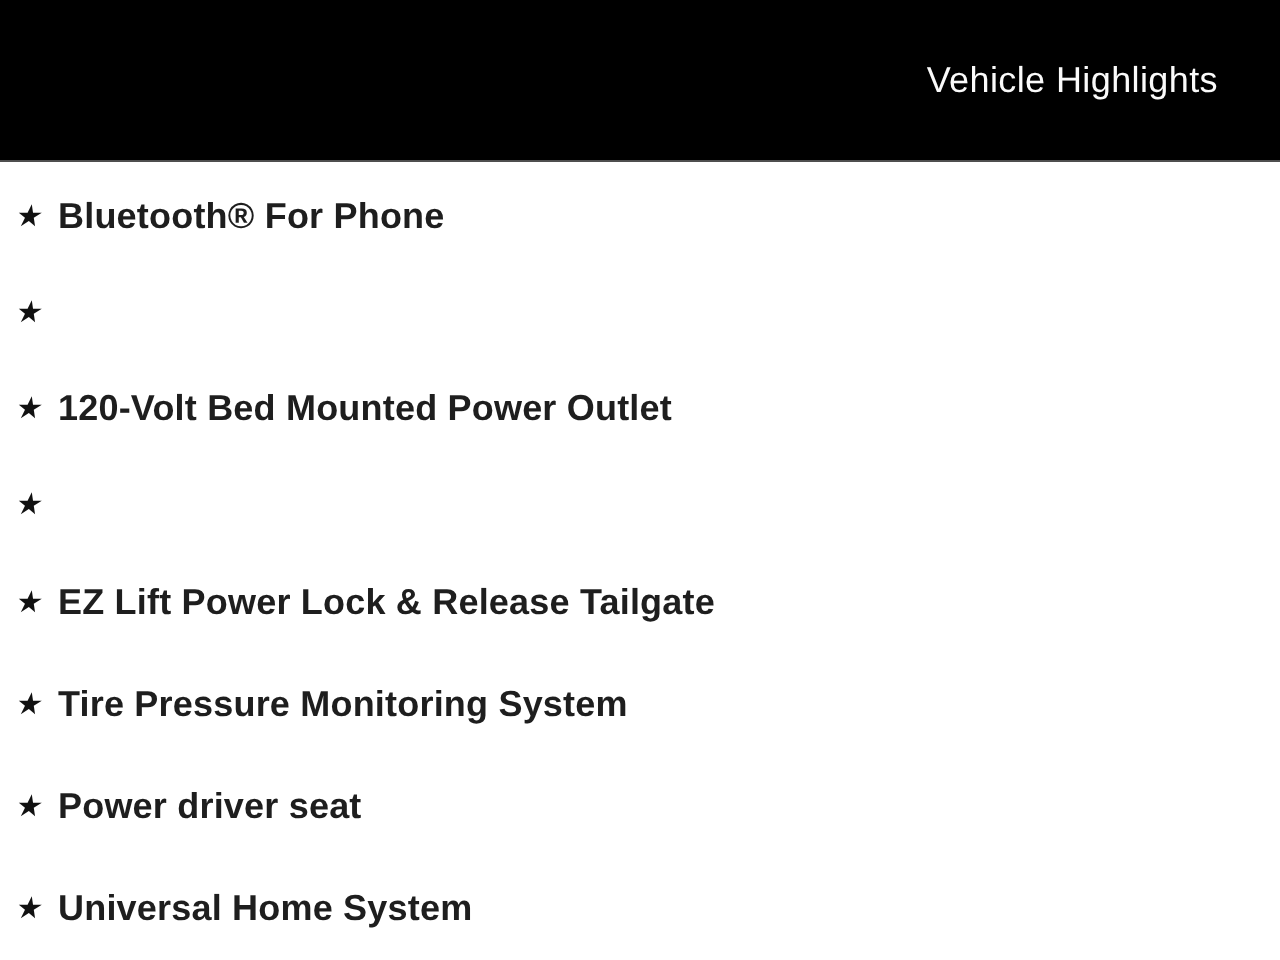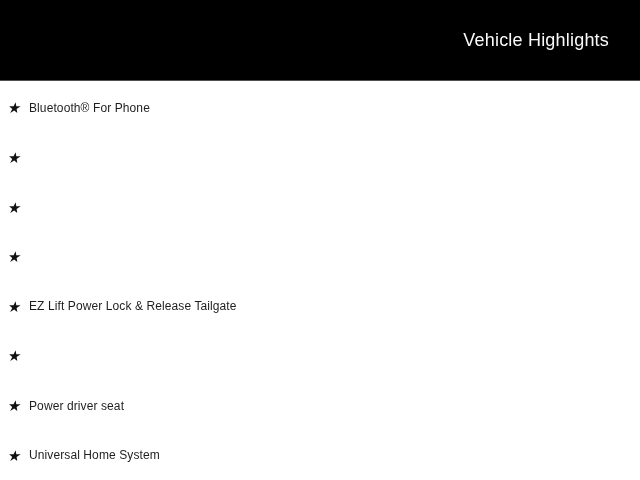--- a/index.html
+++ b/index.html
@@ -57,23 +57,24 @@
   .star {
     width: 21px;
     flex: 0 0 21px;
     font-size: 15px;
     line-height: 1;
     color: var(--bullet);
     transform: skewX(-10deg);
     display: inline-block;
   }
   .label {
-    font-size: 12px;
+    font-size: 18px;
     color: var(--item-text);
     letter-spacing: 0.1px;
+    font-weight: bold;
   }
 </style>
 </head>
 <body>
 
 <div class="card">
   <div class="header">
     <div class="title">Vehicle Highlights</div>
   </div>
   <ul class="list" id="highlights-list">
@@ -81,33 +82,35 @@
     <span class="star">★</span>
     <span class="label">Bluetooth® For Phone</span>
   </li>
 
   <li class="item">
     <span class="star">★</span>
   </li>
 
   <li class="item">
     <span class="star">★</span>
+    <span class="label">120-Volt Bed Mounted Power Outlet</span>
   </li>
 
   <li class="item">
     <span class="star">★</span>
   </li>
 
   <li class="item">
     <span class="star">★</span>
     <span class="label">EZ Lift Power Lock &amp; Release Tailgate</span>
   </li>
 
   <li class="item">
     <span class="star">★</span>
+    <span class="label">Tire Pressure Monitoring System</span>
   </li>
 
   <li class="item">
     <span class="star">★</span>
     <span class="label">Power driver seat</span>
   </li>
 
   <li class="item">
     <span class="star">★</span>
     <span class="label">Universal Home System</span>

